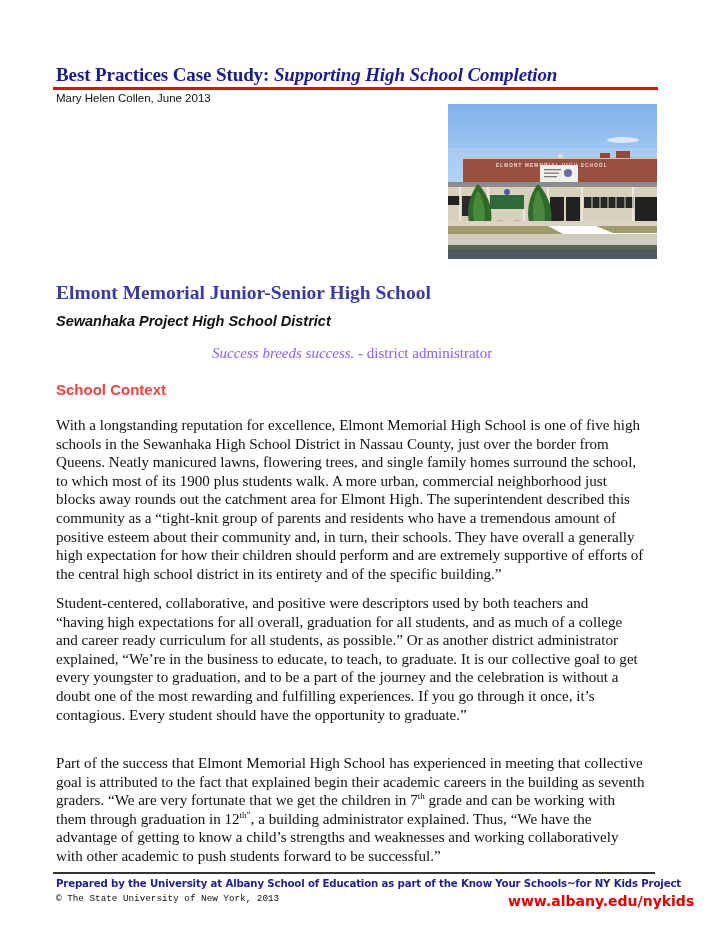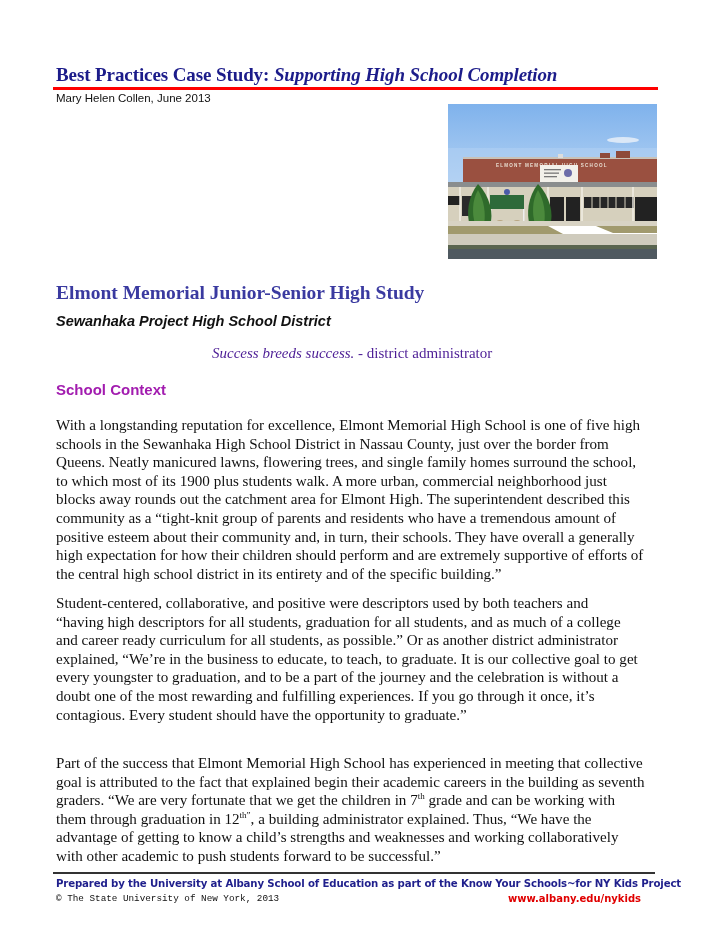--- a/index.html
+++ b/index.html
@@ -8,35 +8,35 @@
 
   #doc-title { left: 56px; top: 64px; font-family: "Liberation Serif", serif; font-weight: bold; font-size: 19px; color: #1c1c8a; white-space: nowrap; letter-spacing: -0.1px; }
   #doc-title .sub { font-style: italic; margin-top: 26px; }
   #title-rule { left: 53px; top: 87px; width: 605px; height: 3px; background: #ff0000; }
   #author { left: 56px; top: 92px; font-family: "Liberation Sans", sans-serif; font-size: 11.5px; color: #111; }
 
   #photo { left: 448px; top: 104px; width: 209px; height: 155px; overflow: hidden; }
 
   #school-name { left: 56px; top: 282px; font-family: "Liberation Serif", serif; font-weight: bold; font-size: 19.5px; color: #3a3aa0; white-space: nowrap; }
   #district { left: 56px; top: 313px; font-family: "Liberation Sans", sans-serif; font-weight: bold; font-style: italic; font-size: 14.5px; color: #111; }
-  #epigraph { left: 212px; top: 345px; font-size: 15px; color: #4c1d95; white-space: nowrap; }
+  #epigraph { left: 212px; top: 345px; font-size: 15px; color: #8b5cf6; white-space: nowrap; }
   #epigraph .q { font-style: italic; }
-  #section-heading { left: 56px; top: 381px; font-family: "Liberation Sans", sans-serif; font-weight: bold; font-size: 15px; color: #a21caf; }
+  #section-heading { left: 56px; top: 381px; font-family: "Liberation Sans", sans-serif; font-weight: bold; font-size: 15px; color: #ef4444; }
 
   .para { left: 56px; width: 612px; font-size: 15.1px; line-height: 18.6px; color: #111; }
   .para .line { display: block; white-space: nowrap; }
   #para-1 { top: 416px; }
   #para-2 { top: 594px; }
   #para-3 { top: 754px; }
   sup { font-size: 9px; line-height: 0; vertical-align: 6px; }
 
   #footer-rule { left: 53px; top: 872px; width: 602px; height: 2px; background: #333; }
   #footer-line1 { left: 56px; top: 878px; font-family: "DejaVu Sans", sans-serif; font-weight: bold; font-size: 10.2px; color: #1f1f8c; white-space: nowrap; letter-spacing: -0.15px; }
   #footer-line2 { left: 56px; top: 893px; font-family: Liberation Mono, monospace; font-size: 9.3px; color: #111; white-space: nowrap; }
-  #footer-url { left: 508px; top: 893px; font-family: "DejaVu Sans", sans-serif; font-weight: bold; font-size: 10px; color: #e00000; white-space: nowrap; }
+  #footer-url { left: 508px; top: 893px; font-family: "DejaVu Sans", sans-serif; font-weight: bold; font-size: 14px; color: #e00000; white-space: nowrap; }
 </style>
 </head>
 <body>
 
 <div id="doc-title" class="abs">
   <span>Best Practices Case Study:</span>
   <span class="sub">Supporting High School Completion</span>
 </div>
 <div id="title-rule" class="abs"></div>
 <div id="author" class="abs">Mary Helen Collen, June 2013</div>
@@ -103,42 +103,42 @@
 
     <rect x="0" y="117" width="209" height="5" fill="#d8d3c4"></rect>
     <path d="M0 122 L0 130 L115 130 L100 122 Z" fill="#a19a6e"></path>
     <path d="M148 122 L209 122 L209 129 L165 129 Z" fill="#a19a6e"></path>
     <rect x="0" y="130" width="209" height="13" fill="#cfcbbd"></rect>
     <rect x="0" y="141" width="209" height="4" fill="#5a6550"></rect>
     <rect x="0" y="145" width="209" height="10" fill="#4f5960"></rect>
   </svg>
 </div>
 
-<div id="school-name" class="abs">Elmont Memorial Junior-Senior High Study</div>
+<div id="school-name" class="abs">Elmont Memorial Junior-Senior High School</div>
 <div id="district" class="abs">Sewanhaka Project High School District</div>
 <div id="epigraph" class="abs">
   <span class="q">Success breeds success.</span><span> - district administrator</span>
 </div>
 <div id="section-heading" class="abs">School Context</div>
 
 <div id="para-1" class="abs para">
   <span class="line">With a longstanding reputation for excellence, Elmont Memorial High School is one of five high</span>
   <span class="line">schools in the Sewanhaka High School District in Nassau County, just over the border from</span>
   <span class="line">Queens. Neatly manicured lawns, flowering trees, and single family homes surround the school,</span>
   <span class="line">to which most of its 1900 plus students walk. A more urban, commercial neighborhood just</span>
   <span class="line">blocks away rounds out the catchment area for Elmont High. The superintendent described this</span>
   <span class="line">community as a “tight-knit group of parents and residents who have a tremendous amount of</span>
   <span class="line">positive esteem about their community and, in turn, their schools. They have overall a generally</span>
   <span class="line">high expectation for how their children should perform and are extremely supportive of efforts of</span>
   <span class="line">the central high school district in its entirety and of the specific building.”</span>
 </div>
 
 <div id="para-2" class="abs para">
   <span class="line">Student-centered, collaborative, and positive were descriptors used by both teachers and</span>
-  <span class="line">“having high descriptors for all students, graduation for all students, and as much of a college</span>
+  <span class="line">“having high expectations for all overall, graduation for all students, and as much of a college</span>
   <span class="line">and career ready curriculum for all students, as possible.” Or as another district administrator</span>
   <span class="line">explained, “We’re in the business to educate, to teach, to graduate. It is our collective goal to get</span>
   <span class="line">every youngster to graduation, and to be a part of the journey and the celebration is without a</span>
   <span class="line">doubt one of the most rewarding and fulfilling experiences. If you go through it once, it’s</span>
   <span class="line">contagious. Every student should have the opportunity to graduate.”</span>
 </div>
 
 <div id="para-3" class="abs para">
   <span class="line">Part of the success that Elmont Memorial High School has experienced in meeting that collective</span>
   <span class="line">goal is attributed to the fact that explained begin their academic careers in the building as seventh</span>

